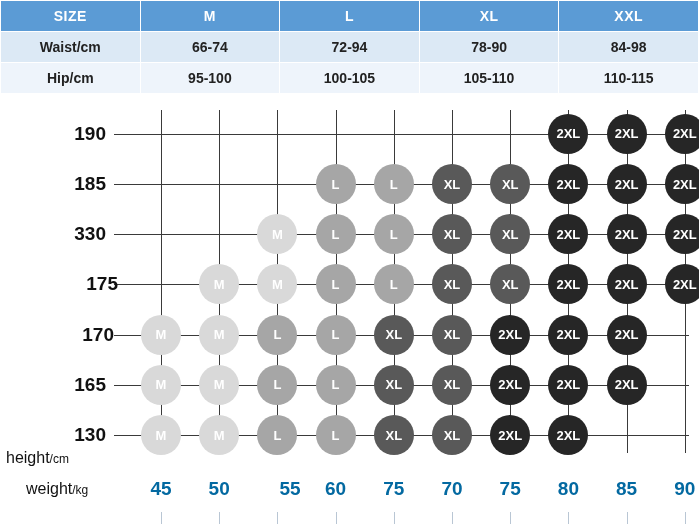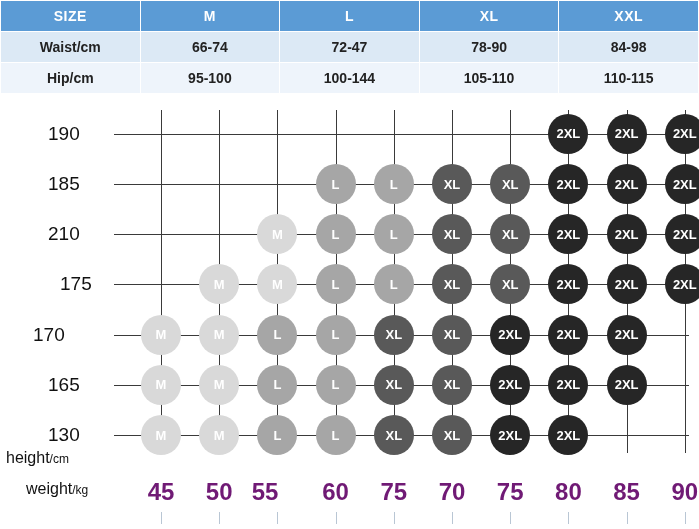--- a/index.html
+++ b/index.html
@@ -83,32 +83,32 @@
     font-weight: bold;
     text-align: center;
     line-height: 1;
     display: flex;
     align-items: center;
     justify-content: center;
     box-sizing: border-box;
   }
   .y-tick {
     position: absolute;
-    text-align: left;
+    text-align: right;
     font-size: 19px;
-    font-weight: normal;
+    font-weight: bold;
     color: #111111;
     width: 58px;
   }
   .x-tick {
     position: absolute;
     text-align: center;
-    font-size: 24px;
-    font-weight: bold;
-    color: #701a75;
+    font-size: 19px;
+    font-weight: bold;
+    color: #0369a1;
     width: 40px;
   }
   .axis-caption {
     position: absolute;
     font-size: 16px;
     color: #111111;
     white-space: nowrap;
   }
   .axis-caption .unit {
     font-size: 12px;
@@ -130,28 +130,28 @@
       <tr class="header-row">
         <td class="label-col">SIZE</td>
         <td>M</td>
         <td>L</td>
         <td>XL</td>
         <td>XXL</td>
       </tr>
       <tr class="band-a">
         <td class="label-col">Waist/cm</td>
         <td>66-74</td>
-        <td>72-47</td>
+        <td>72-94</td>
         <td>78-90</td>
         <td>84-98</td>
       </tr>
       <tr class="band-b">
         <td class="label-col">Hip/cm</td>
         <td>95-100</td>
-        <td>100-144</td>
+        <td>100-105</td>
         <td>105-110</td>
         <td>110-115</td>
       </tr>
     </tbody>
   </table>
 
   <div id="plot">
     <div id="grid-layer">
         <div class="grid-line-h" style="left: 114px; width: 575px; top: 343px;"></div>
         <div class="grid-line-h" style="left: 114px; width: 575px; top: 292.8px;"></div>
@@ -222,32 +222,32 @@
         <div class="bubble" style="left: 548.4px; top: 72px; width: 40px; height: 40px; background: rgb(38, 38, 38); color: rgb(255, 255, 255);">2XL</div>
         <div class="bubble" style="left: 606.6px; top: 72px; width: 40px; height: 40px; background: rgb(38, 38, 38); color: rgb(255, 255, 255);">2XL</div>
         <div class="bubble" style="left: 664.8px; top: 72px; width: 40px; height: 40px; background: rgb(38, 38, 38); color: rgb(255, 255, 255);">2XL</div>
         <div class="bubble" style="left: 548.4px; top: 21.8px; width: 40px; height: 40px; background: rgb(38, 38, 38); color: rgb(255, 255, 255);">2XL</div>
         <div class="bubble" style="left: 606.6px; top: 21.8px; width: 40px; height: 40px; background: rgb(38, 38, 38); color: rgb(255, 255, 255);">2XL</div>
         <div class="bubble" style="left: 664.8px; top: 21.8px; width: 40px; height: 40px; background: rgb(38, 38, 38); color: rgb(255, 255, 255);">2XL</div>
       </div>
     <div id="ytick-layer">
         <div class="y-tick" style="left: 48px; top: 332px;">130</div>
         <div class="y-tick" style="left: 48px; top: 281.8px;">165</div>
-        <div class="y-tick" style="left: 33px; top: 231.6px;">170</div>
+        <div class="y-tick" style="left: 56px; top: 231.6px;">170</div>
         <div class="y-tick" style="left: 60px; top: 181.4px;">175</div>
-        <div class="y-tick" style="left: 48px; top: 131.2px;">210</div>
+        <div class="y-tick" style="left: 48px; top: 131.2px;">330</div>
         <div class="y-tick" style="left: 48px; top: 81px;">185</div>
         <div class="y-tick" style="left: 48px; top: 30.8px;">190</div>
       </div>
     <div id="xtick-layer">
         <div class="x-tick" style="left: 141px; top: 386px;">45</div>
         <div class="dash" style="left: 161px; top: 420px;"></div>
         <div class="x-tick" style="left: 199.2px; top: 386px;">50</div>
         <div class="dash" style="left: 219.2px; top: 420px;"></div>
-        <div class="x-tick" style="left: 245px; top: 386px;">55</div>
+        <div class="x-tick" style="left: 270px; top: 386px;">55</div>
         <div class="dash" style="left: 277.4px; top: 420px;"></div>
         <div class="x-tick" style="left: 315.6px; top: 386px;">60</div>
         <div class="dash" style="left: 335.6px; top: 420px;"></div>
         <div class="x-tick" style="left: 373.8px; top: 386px;">75</div>
         <div class="dash" style="left: 393.8px; top: 420px;"></div>
         <div class="x-tick" style="left: 432px; top: 386px;">70</div>
         <div class="dash" style="left: 452px; top: 420px;"></div>
         <div class="x-tick" style="left: 490.2px; top: 386px;">75</div>
         <div class="dash" style="left: 510.2px; top: 420px;"></div>
         <div class="x-tick" style="left: 548.4px; top: 386px;">80</div>

